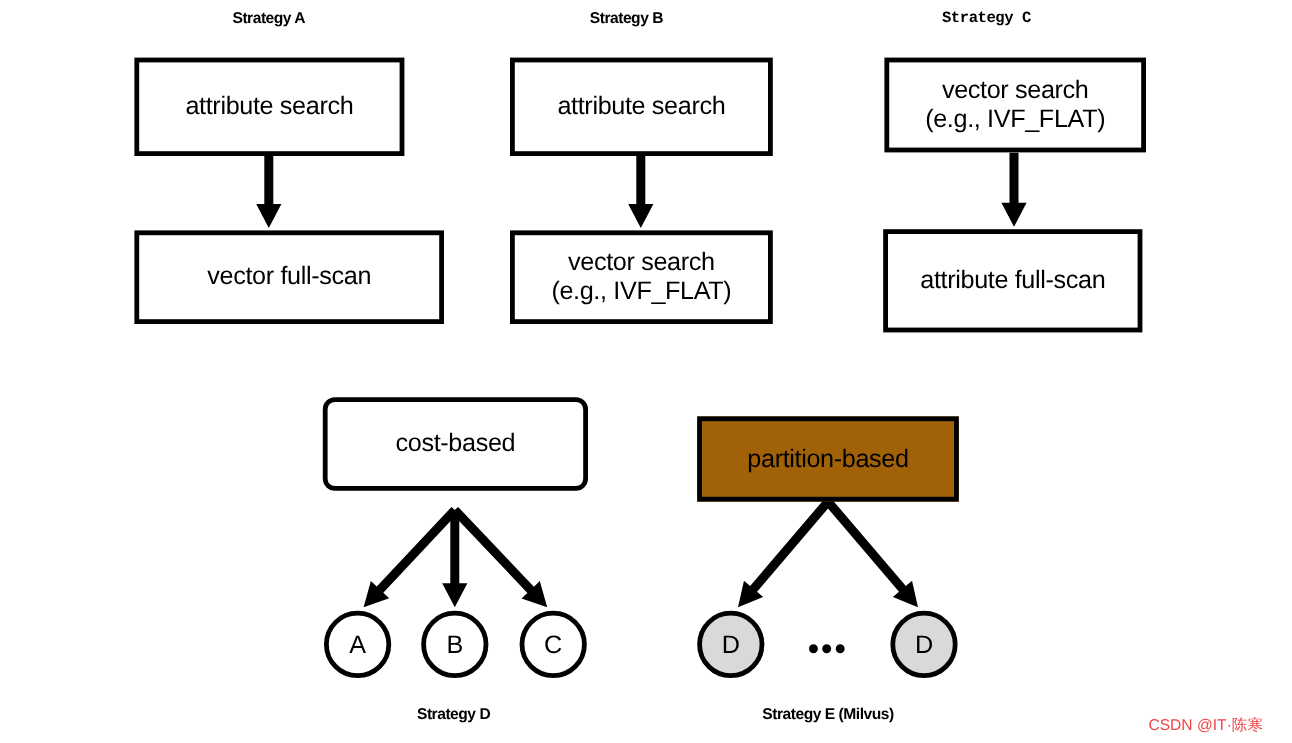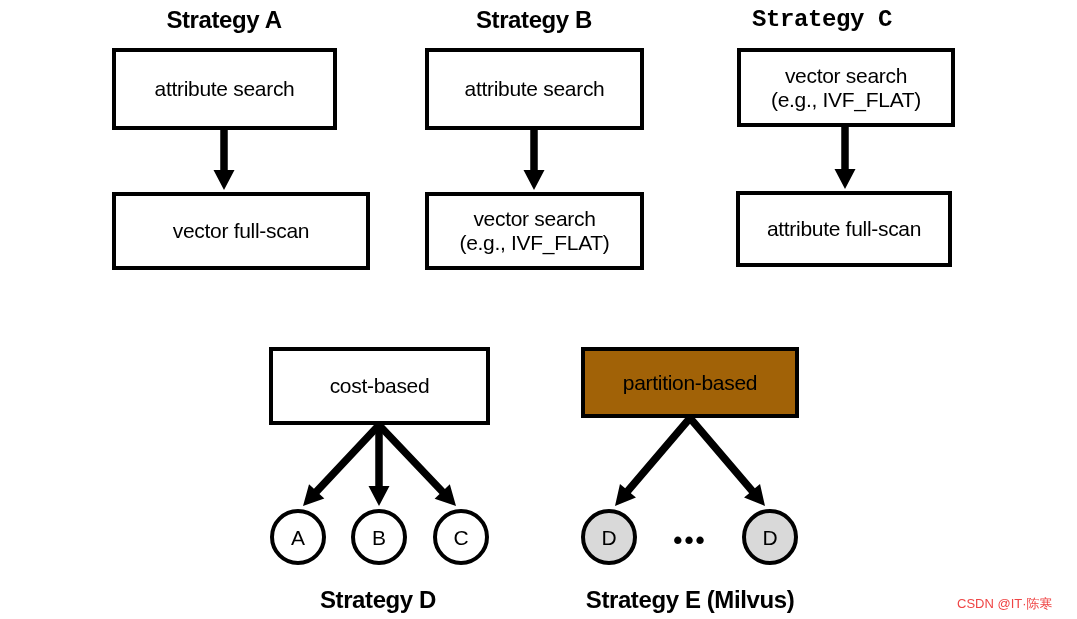--- a/index.html
+++ b/index.html
@@ -31,21 +31,21 @@
     height: 619px;
   }
   svg.layer {
     pointer-events: none;
   }
 
   
   .caption {
     position: absolute;
     font-weight: bold;
-    font-size: 24px;
+    font-size: 13px;
     letter-spacing: -0.4px;
     text-align: center;
     white-space: nowrap;
     transform: translateX(-50%);
     line-height: 1;
   }
 
   
   .node-box {
     position: absolute;
@@ -133,24 +133,24 @@
         <span class="box-text">attribute search</span>
       </div>
       <div class="node-box" style="left: 425px; top: 192px; width: 219px; height: 78px;">
         <span class="box-text">vector search
 (e.g., IVF_FLAT)</span>
       </div>
       <div class="node-box" style="left: 737px; top: 48px; width: 218px; height: 79px;">
         <span class="box-text">vector search
 (e.g., IVF_FLAT)</span>
       </div>
-      <div class="node-box" style="left: 736px; top: 191px; width: 216px; height: 76px;">
+      <div class="node-box" style="left: 736px; top: 191px; width: 216px; height: 86px;">
         <span class="box-text">attribute full-scan</span>
       </div>
-      <div class="node-box" style="left: 269px; top: 347px; width: 221px; height: 78px;">
+      <div class="node-box" style="left: 269px; top: 331px; width: 221px; height: 78px; border-radius: 10px;">
         <span class="box-text">cost-based</span>
       </div>
       <div class="node-box shaded" style="left: 581px; top: 347px; width: 218px; height: 71px;">
         <span class="box-text">partition-based</span>
       </div>
       <div class="node-circle" style="left: 270px; top: 509px; width: 56px; height: 56px;">
         <span>A</span>
       </div>
       <div class="node-circle" style="left: 351px; top: 509px; width: 56px; height: 56px;">
         <span>B</span>
@@ -159,21 +159,21 @@
         <span>C</span>
       </div>
       <div class="node-circle shaded" style="left: 581px; top: 509px; width: 56px; height: 56px;">
         <span>D</span>
       </div>
       <div class="node-circle shaded" style="left: 742px; top: 509px; width: 56px; height: 56px;">
         <span>D</span>
       </div>
       <div class="ellipsis" style="left: 690px; top: 540px;">•••</div>
       <div class="caption" style="left: 224px; top: 8px;">Strategy A</div>
-      <div class="caption" style="left: 534px; top: 8px; text-align: center;">Strategy B</div>
+      <div class="caption" style="left: 522px; top: 8px; text-align: center;">Strategy B</div>
       <div class="caption" style="left: 822px; top: 8px; font-family: Liberation Mono, monospace;">Strategy C</div>
       <div class="caption" style="left: 378px; top: 588px;">Strategy D</div>
       <div class="caption" style="left: 690px; top: 588px;">Strategy E (Milvus)</div>
     </div>
 
   <div class="watermark" id="watermark" style="left: 957px; top: 597px;">CSDN @IT·陈寒</div>
 
 </div>
 
 </body></html>

